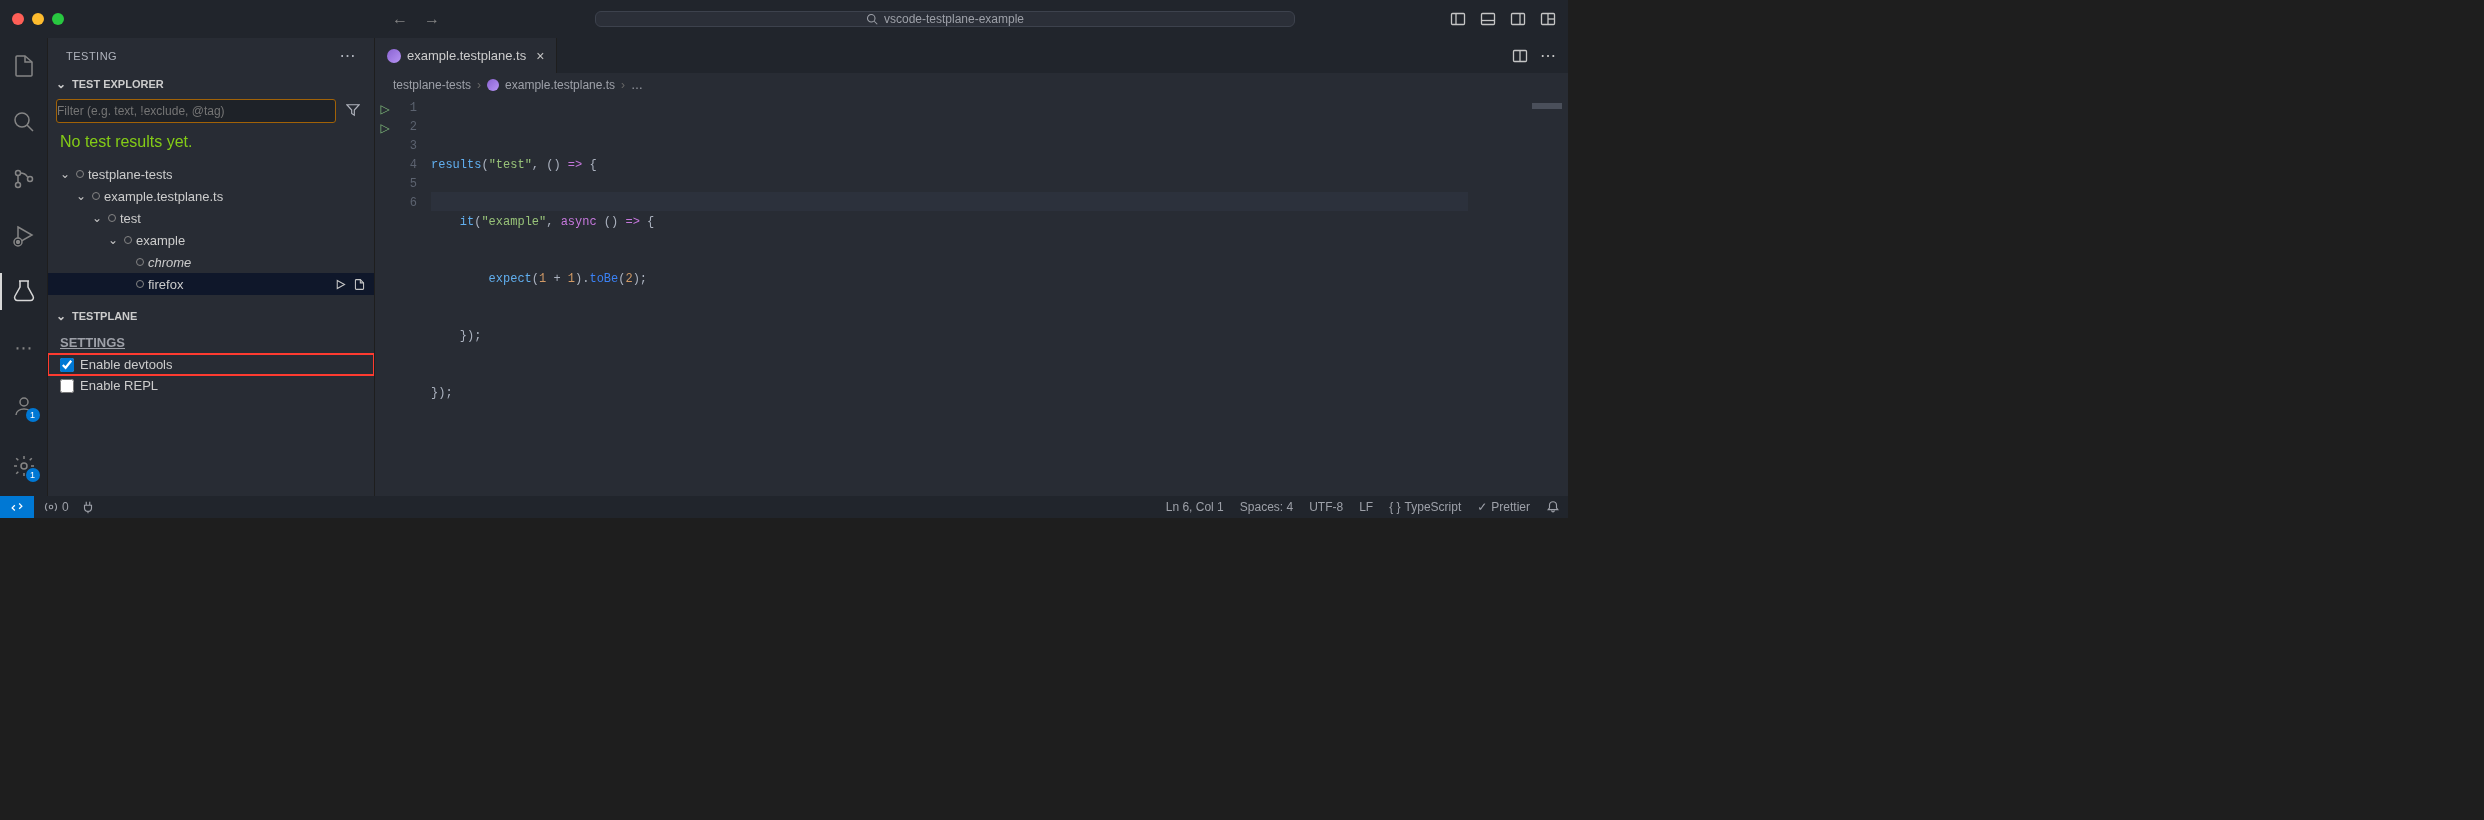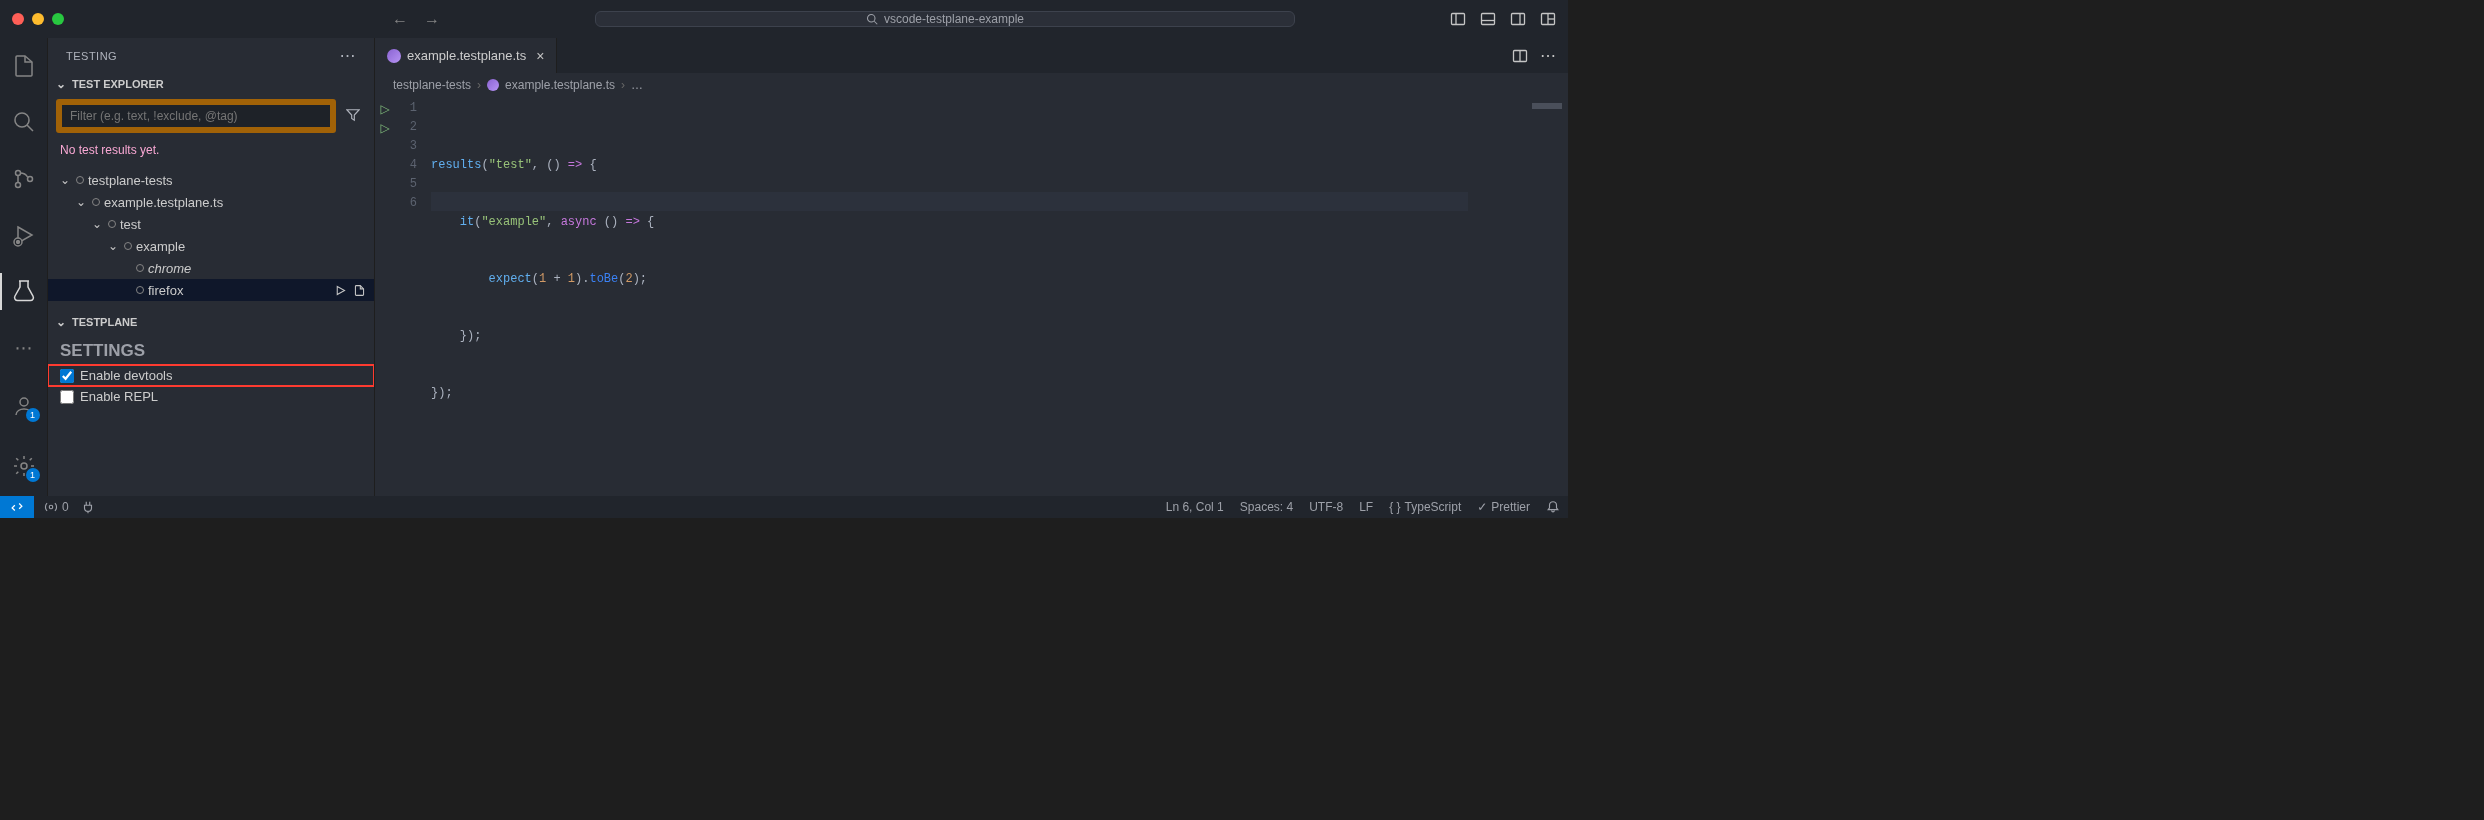--- a/index.html
+++ b/index.html
@@ -132,50 +132,51 @@
 .section-header .chev { font-size: 12px; width: 12px; }
 .filter-row {
   display: flex;
   align-items: center;
   margin: 4px 8px;
   gap: 4px;
 }
 .filter-input {
   flex: 1;
   background: #1e2228;
-  border: 6px solid #a16207;
+  border: 1px solid #a16207;
   color: #cccccc;
-  padding: 4px 8px;
+  padding: 4px 0;
   font-size: 12px;
   border-radius: 3px;
 }
 .filter-icon { color: #b0b4bd; padding: 0 6px; }
-.no-results { padding: 6px 12px; font-size: 12px; color: #f9a8d4; }
+.no-results { padding: 6px 12px; font-size: 16px; color: #84cc16; }
 .tree { padding-top: 6px; }
 .tree-item {
   display: flex;
   align-items: center;
   height: 22px;
   padding-right: 8px;
   gap: 4px;
   cursor: pointer;
 }
 .tree-item.selected { background: #0f172a; }
 .tree-item .chev { width: 14px; text-align: center; font-size: 12px; color: #c5c5c5; }
 .tree-item .dot {
   width: 8px; height: 8px; border: 1.4px solid #848484; border-radius: 50%;
   flex-shrink: 0;
 }
 .tree-item .label { color: #cccccc; font-size: 13px; }
 .tree-item .actions { margin-left: auto; display: flex; gap: 6px; color: #c5c5c5; }
 .settings-label {
   padding: 8px 12px 4px;
-  font-size: 17px;
+  font-size: 13px;
   font-weight: 700;
   color: #9da0a8;
+  text-decoration: underline;
 }
 .setting-row {
   display: flex;
   align-items: center;
   padding: 3px 12px;
   gap: 6px;
 }
 .setting-row.highlight { outline: 2px solid #ff3b30; outline-offset: -1px; }
 .setting-row input[type=checkbox] { width: 14px; height: 14px; accent-color: #0078d4; }
 

